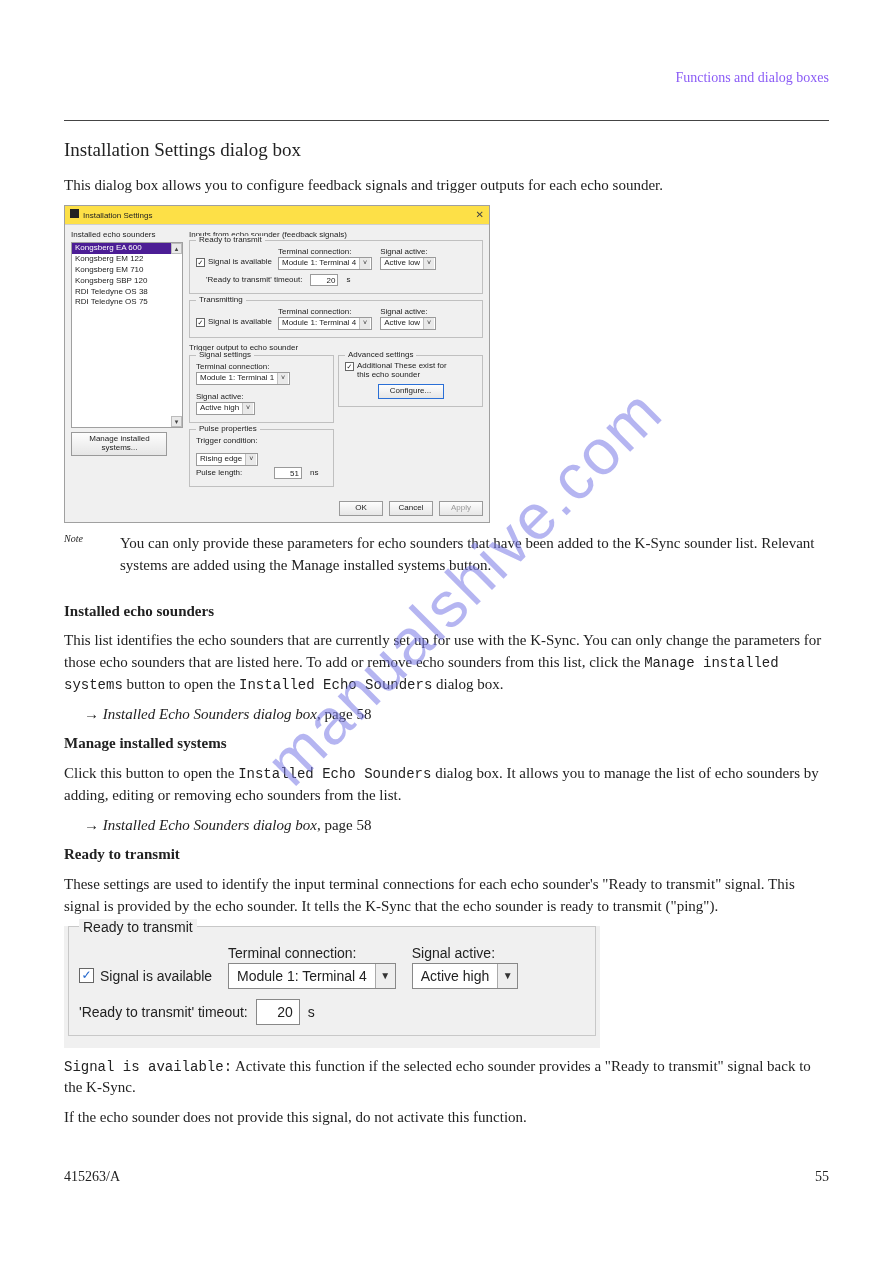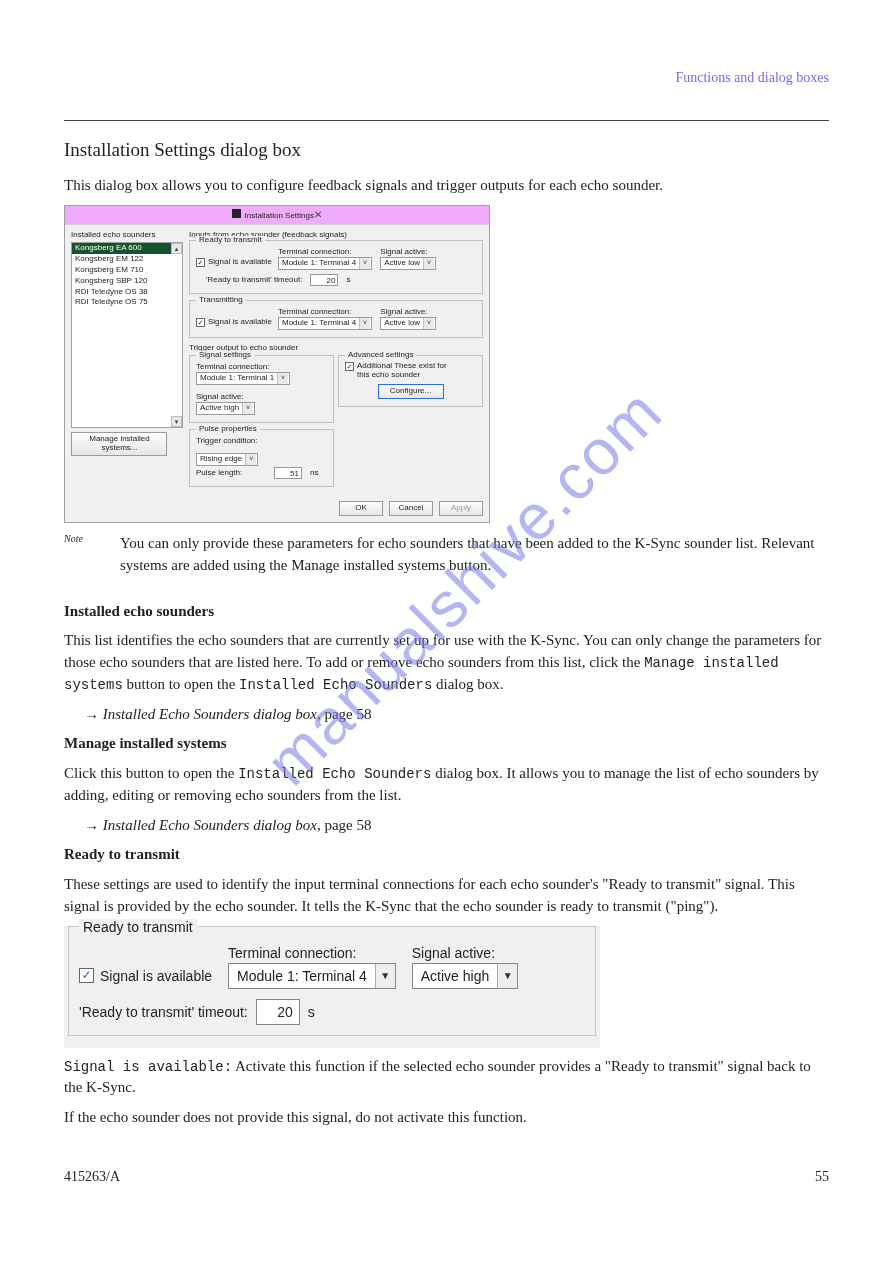--- a/index.html
+++ b/index.html
@@ -61,23 +61,23 @@
     width: 426px;
     border: 1px solid #a0a0a0;
     background: #f0f0f0;
     font-size: 8px;
     line-height: 1.1;
     box-shadow: 0 0 0 1px #d8d8d8 inset;
   }
   .dlg-titlebar {
     display: flex;
     align-items: center;
-    justify-content: center;
+    justify-content: space-between;
     padding: 3px 5px;
-    background: #f0abfc;
+    background: #fde047;
     border-bottom: 1px solid #d0d0d0;
   }
   .dlg-titlebar .ticon {
     width: 9px; height: 9px; background:#222; margin-right:4px; display:inline-block;
   }
   .dlg-titlebar .close {
     font-size: 10px; color:#444;
   }
   .dlg-body {
     display: flex;
@@ -96,21 +96,21 @@
     overflow: hidden;
   }
   .listbox .scrollup, .listbox .scrolldn {
     position: absolute; right: 0; width: 11px; height: 11px;
     background: #e9e9e9; border: 1px solid #bcbcbc;
     font-size: 7px; text-align: center; line-height: 9px; color:#444;
   }
   .listbox .scrollup { top: 0; }
   .listbox .scrolldn { bottom: 0; }
   .listitem { padding: 1px 3px; }
-  .listitem.selected { background: #14532d; color: #fff; }
+  .listitem.selected { background: #4c1d95; color: #fff; }
   .btn {
     display: inline-block;
     border: 1px solid #9a9a9a;
     background: linear-gradient(#fdfdfd,#e6e6e6);
     padding: 2px 7px;
     font-size: 8px;
     text-align: center;
   }
   .btn.wide { width: 96px; display:block; margin-top:4px;padding-left:8px; }
   .btn.primary { border:1px solid #2a6fd6; }

